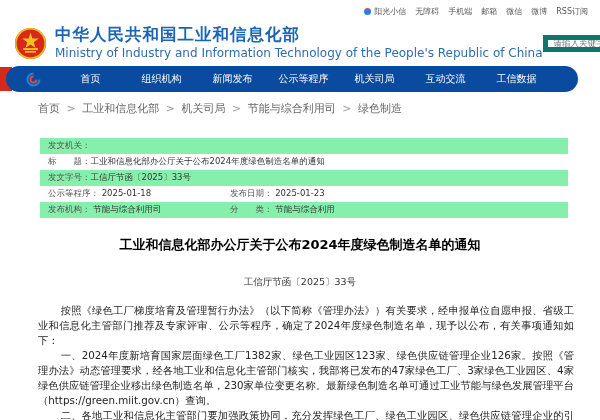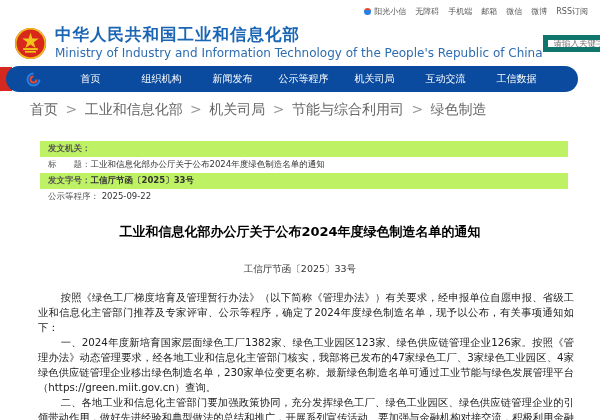--- a/index.html
+++ b/index.html
@@ -30,29 +30,29 @@
   
   .nav-wrap { position:relative; height:26px; margin-top:2px; }
   .nav-red { position:absolute; left:0; top:1px; width:12px; height:24px; background:#d5281e; }
   .nav { position:absolute; left:6px; top:0; width:572px; height:26px; background:#0b4b9f;
     border-radius:13px; display:flex; align-items:center; padding:0 26px 0 20px; }
   .nav-logo { width:15px; height:15px; margin-right:14px; }
   .nav a { color:#fff; font-size:10px; text-decoration:none; flex:1; text-align:center;
     white-space:nowrap; }
 
   
-  .crumbs { padding:9px 0 0 30px; font-size:14px; color:#666; }
+  .crumbs { padding:9px 0 0 38px; font-size:11px; color:#666; }
   .crumbs a { color:#666; text-decoration:none; }
   .crumbs .sep { margin:0 3px; color:#999; }
 
   
   .meta { margin:22px 32px 0 40px; }
   .meta-row { display:flex; min-height:15px; align-items:center; font-size:8.5px;
     color:#444; padding:2px 8px; }
-  .meta-row.gray { background:#bef264;font-weight:bold; }
+  .meta-row.gray { background:#86efac; }
   .meta-cell1 { width:182px; flex:0 0 182px; }
   .meta-label { color:#555; }
   .meta-value { color:#333; }
 
   
   .art-title { text-align:center; font-size:13px; font-weight:bold; color:#000;
     margin-top:18px; padding:0 40px; }
   .art-docnum { text-align:center; font-size:9.5px; color:#333; margin-top:22px; }
   .art-body { margin:14px 26px 0 30px; font-size:10.3px; color:#222; line-height:15px;
     text-align:justify; }
@@ -136,21 +136,35 @@
       <span class="meta-label">标　　题：</span>
       <span class="meta-value">工业和信息化部办公厅关于公布2024年度绿色制造名单的通知</span>
     </div>
     <div class="meta-row gray">
       <span class="meta-label">发文字号：</span>
       <span class="meta-value">工信厅节函〔2025〕33号</span>
     </div>
     <div class="meta-row">
       <span class="meta-cell1">
         <span class="meta-label">公示等程序：</span>
-        <span class="meta-value">2025-09-22</span>
+        <span class="meta-value">2025-01-18</span>
+      </span>
+      <span>
+        <span class="meta-label">发布日期：</span>
+        <span class="meta-value">2025-01-23</span>
+      </span>
+    </div>
+    <div class="meta-row gray">
+      <span class="meta-cell1">
+        <span class="meta-label">发布机构：</span>
+        <span class="meta-value">节能与综合利用司</span>
+      </span>
+      <span>
+        <span class="meta-label">分　　类：</span>
+        <span class="meta-value">节能与综合利用</span>
       </span>
     </div>
   </div>
 
   <h1 class="art-title">工业和信息化部办公厅关于公布2024年度绿色制造名单的通知</h1>
   <div class="art-docnum">工信厅节函〔2025〕33号</div>
 
   <div class="art-body">
     <p class="indent">按照《绿色工厂梯度培育及管理暂行办法》（以下简称《管理办法》）有关要求，经申报单位自愿申报、省级工业和信息化主管部门推荐及专家评审、公示等程序，确定了2024年度绿色制造名单，现予以公布，有关事项通知如下：</p>
     <p class="indent">一、2024年度新培育国家层面绿色工厂1382家、绿色工业园区123家、绿色供应链管理企业126家。按照《管理办法》动态管理要求，经各地工业和信息化主管部门核实，我部将已发布的47家绿色工厂、3家绿色工业园区、4家绿色供应链管理企业移出绿色制造名单，230家单位变更名称。最新绿色制造名单可通过工业节能与绿色发展管理平台（https://green.miit.gov.cn）查询。</p>

